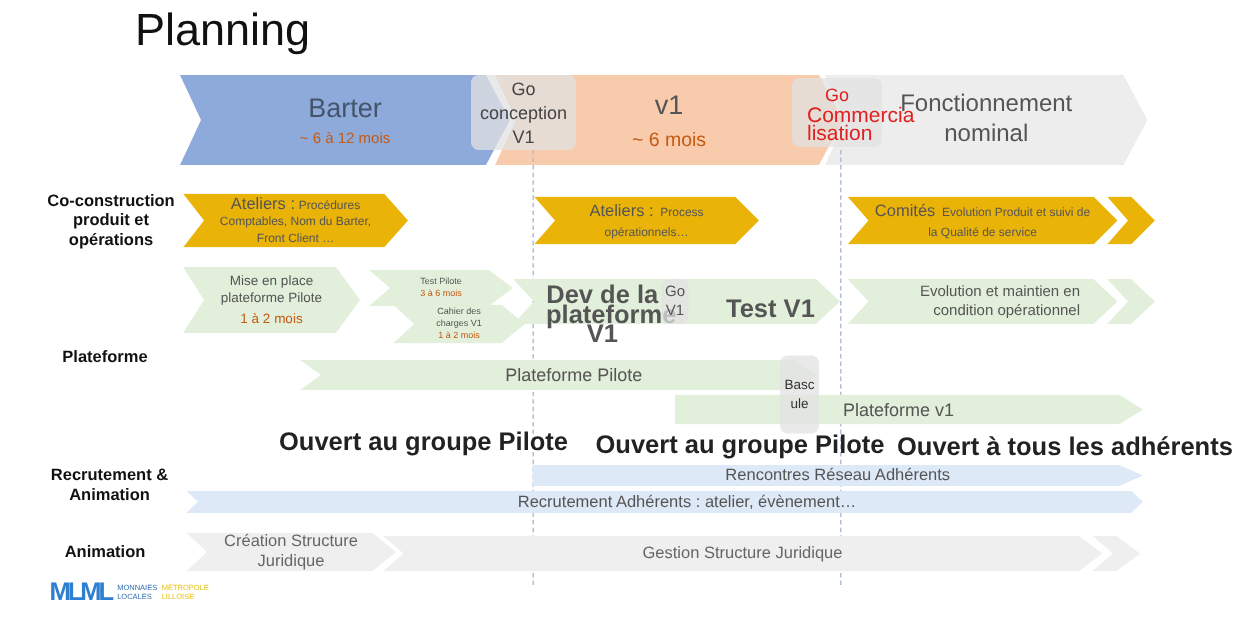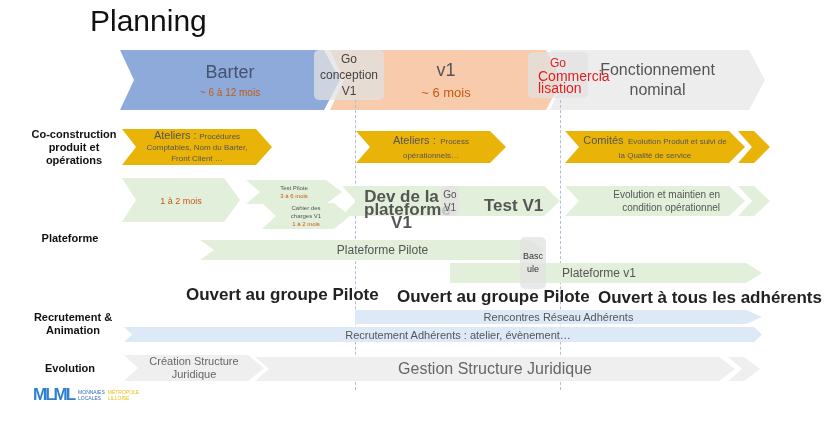--- a/index.html
+++ b/index.html
@@ -44,34 +44,35 @@
   <span style="font-size:12px;color:#e02020;">Go</span>
   <span style="font-size:14px;color:#e02020;width:40px;line-height:12px;">Commercia lisation</span>
 </div>
 
 <div class="vline" style="left:355px;top:100px;height:290px;"></div>
 <div class="vline" style="left:560px;top:100px;height:290px;"></div>
 
 <div class="abs row-label" style="left:28px;top:128px;width:92px;">Co-construction produit et opérations</div>
 <div class="abs row-label" style="left:30px;top:232px;width:80px;">Plateforme</div>
 <div class="abs row-label" style="left:28px;top:311px;width:90px;">Recrutement &amp; Animation</div>
-<div class="abs row-label" style="left:30px;top:362px;width:80px;">Evolution</div>
+<div class="abs row-label" style="left:30px;top:362px;width:80px;">Animation</div>
 
 <div class="chev notch yellow" style="left:122px;top:129px;width:150px;height:36px;font-size:9px;line-height:11px;">
   <div style="width:118px;"><span style="font-size:11px;">Ateliers :</span> <span style="font-size:8px;">Procédures Comptables, Nom du Barter, Front Client …</span></div>
 </div>
 <div class="chev notch yellow" style="left:356px;top:131px;width:150px;height:32px;">
   <div style="width:110px;line-height:11px;"><span style="font-size:11px;">Ateliers :</span> <span style="font-size:8px;">Process opérationnels…</span></div>
 </div>
 <div class="chev notch yellow" style="left:565px;top:131px;width:180px;height:32px;">
   <div style="width:150px;line-height:11px;"><span style="font-size:11px;">Comités</span> <span style="font-size:8px;">Evolution Produit et suivi de la Qualité de service</span></div>
 </div>
 <div class="chev notch yellow" style="left:738px;top:131px;width:32px;height:32px;"></div>
 
 <div class="chev notch green" style="left:122px;top:178px;width:118px;height:44px;flex-direction:column;font-size:9px;line-height:11px;">
+  <div style="width:80px;">Mise en place plateforme Pilote</div>
   <div class="orange-t" style="margin-top:3px;">1 à 2 mois</div>
 </div>
 <div class="chev notch green" style="left:246px;top:180px;width:96px;height:24px;flex-direction:column;font-size:6px;line-height:8px;">
   <div>Test Pilote</div>
   <div class="orange-t">3 à 6 mois</div>
 </div>
 <div class="chev notch green" style="left:262px;top:203px;width:88px;height:26px;flex-direction:column;font-size:6px;line-height:8px;">
   <div style="width:40px;">Cahier des charges V1</div>
   <div class="orange-t">1 à 2 mois</div>
 </div>
@@ -103,21 +104,21 @@
   <div style="font-size:11px;">Rencontres Réseau Adhérents</div>
 </div>
 <div class="chev thin blue" style="left:124px;top:327px;width:638px;height:15px;">
   <div style="font-size:11px;margin-left:30px;">Recrutement Adhérents : atelier, évènement…</div>
 </div>
 
 <div class="chev notch grey" style="left:124px;top:355px;width:140px;height:26px;align-items:flex-end;">
   <div style="font-size:11px;width:100px;line-height:13px;">Création Structure Juridique</div>
 </div>
 <div class="chev notch grey" style="left:255px;top:357px;width:480px;height:24px;">
-  <div style="font-size:16px;">Gestion Structure Juridique</div>
+  <div style="font-size:11px;">Gestion Structure Juridique</div>
 </div>
 <div class="chev notch grey" style="left:728px;top:357px;width:32px;height:24px;"></div>
 
 <div class="abs" style="left:33px;top:385px;display:flex;align-items:center;">
   <span style="font-weight:bold;font-size:17px;letter-spacing:-2px;color:#2f7fd0;">MLML</span>
   <div style="display:flex;flex-direction:column;margin-left:4px;font-size:5px;line-height:6px;color:#2f6fb8;">
     <span>MONNAIES</span>
     <span>LOCALES</span>
   </div>
   <div style="display:flex;flex-direction:column;margin-left:3px;font-size:5px;line-height:6px;color:#e8c21a;">

